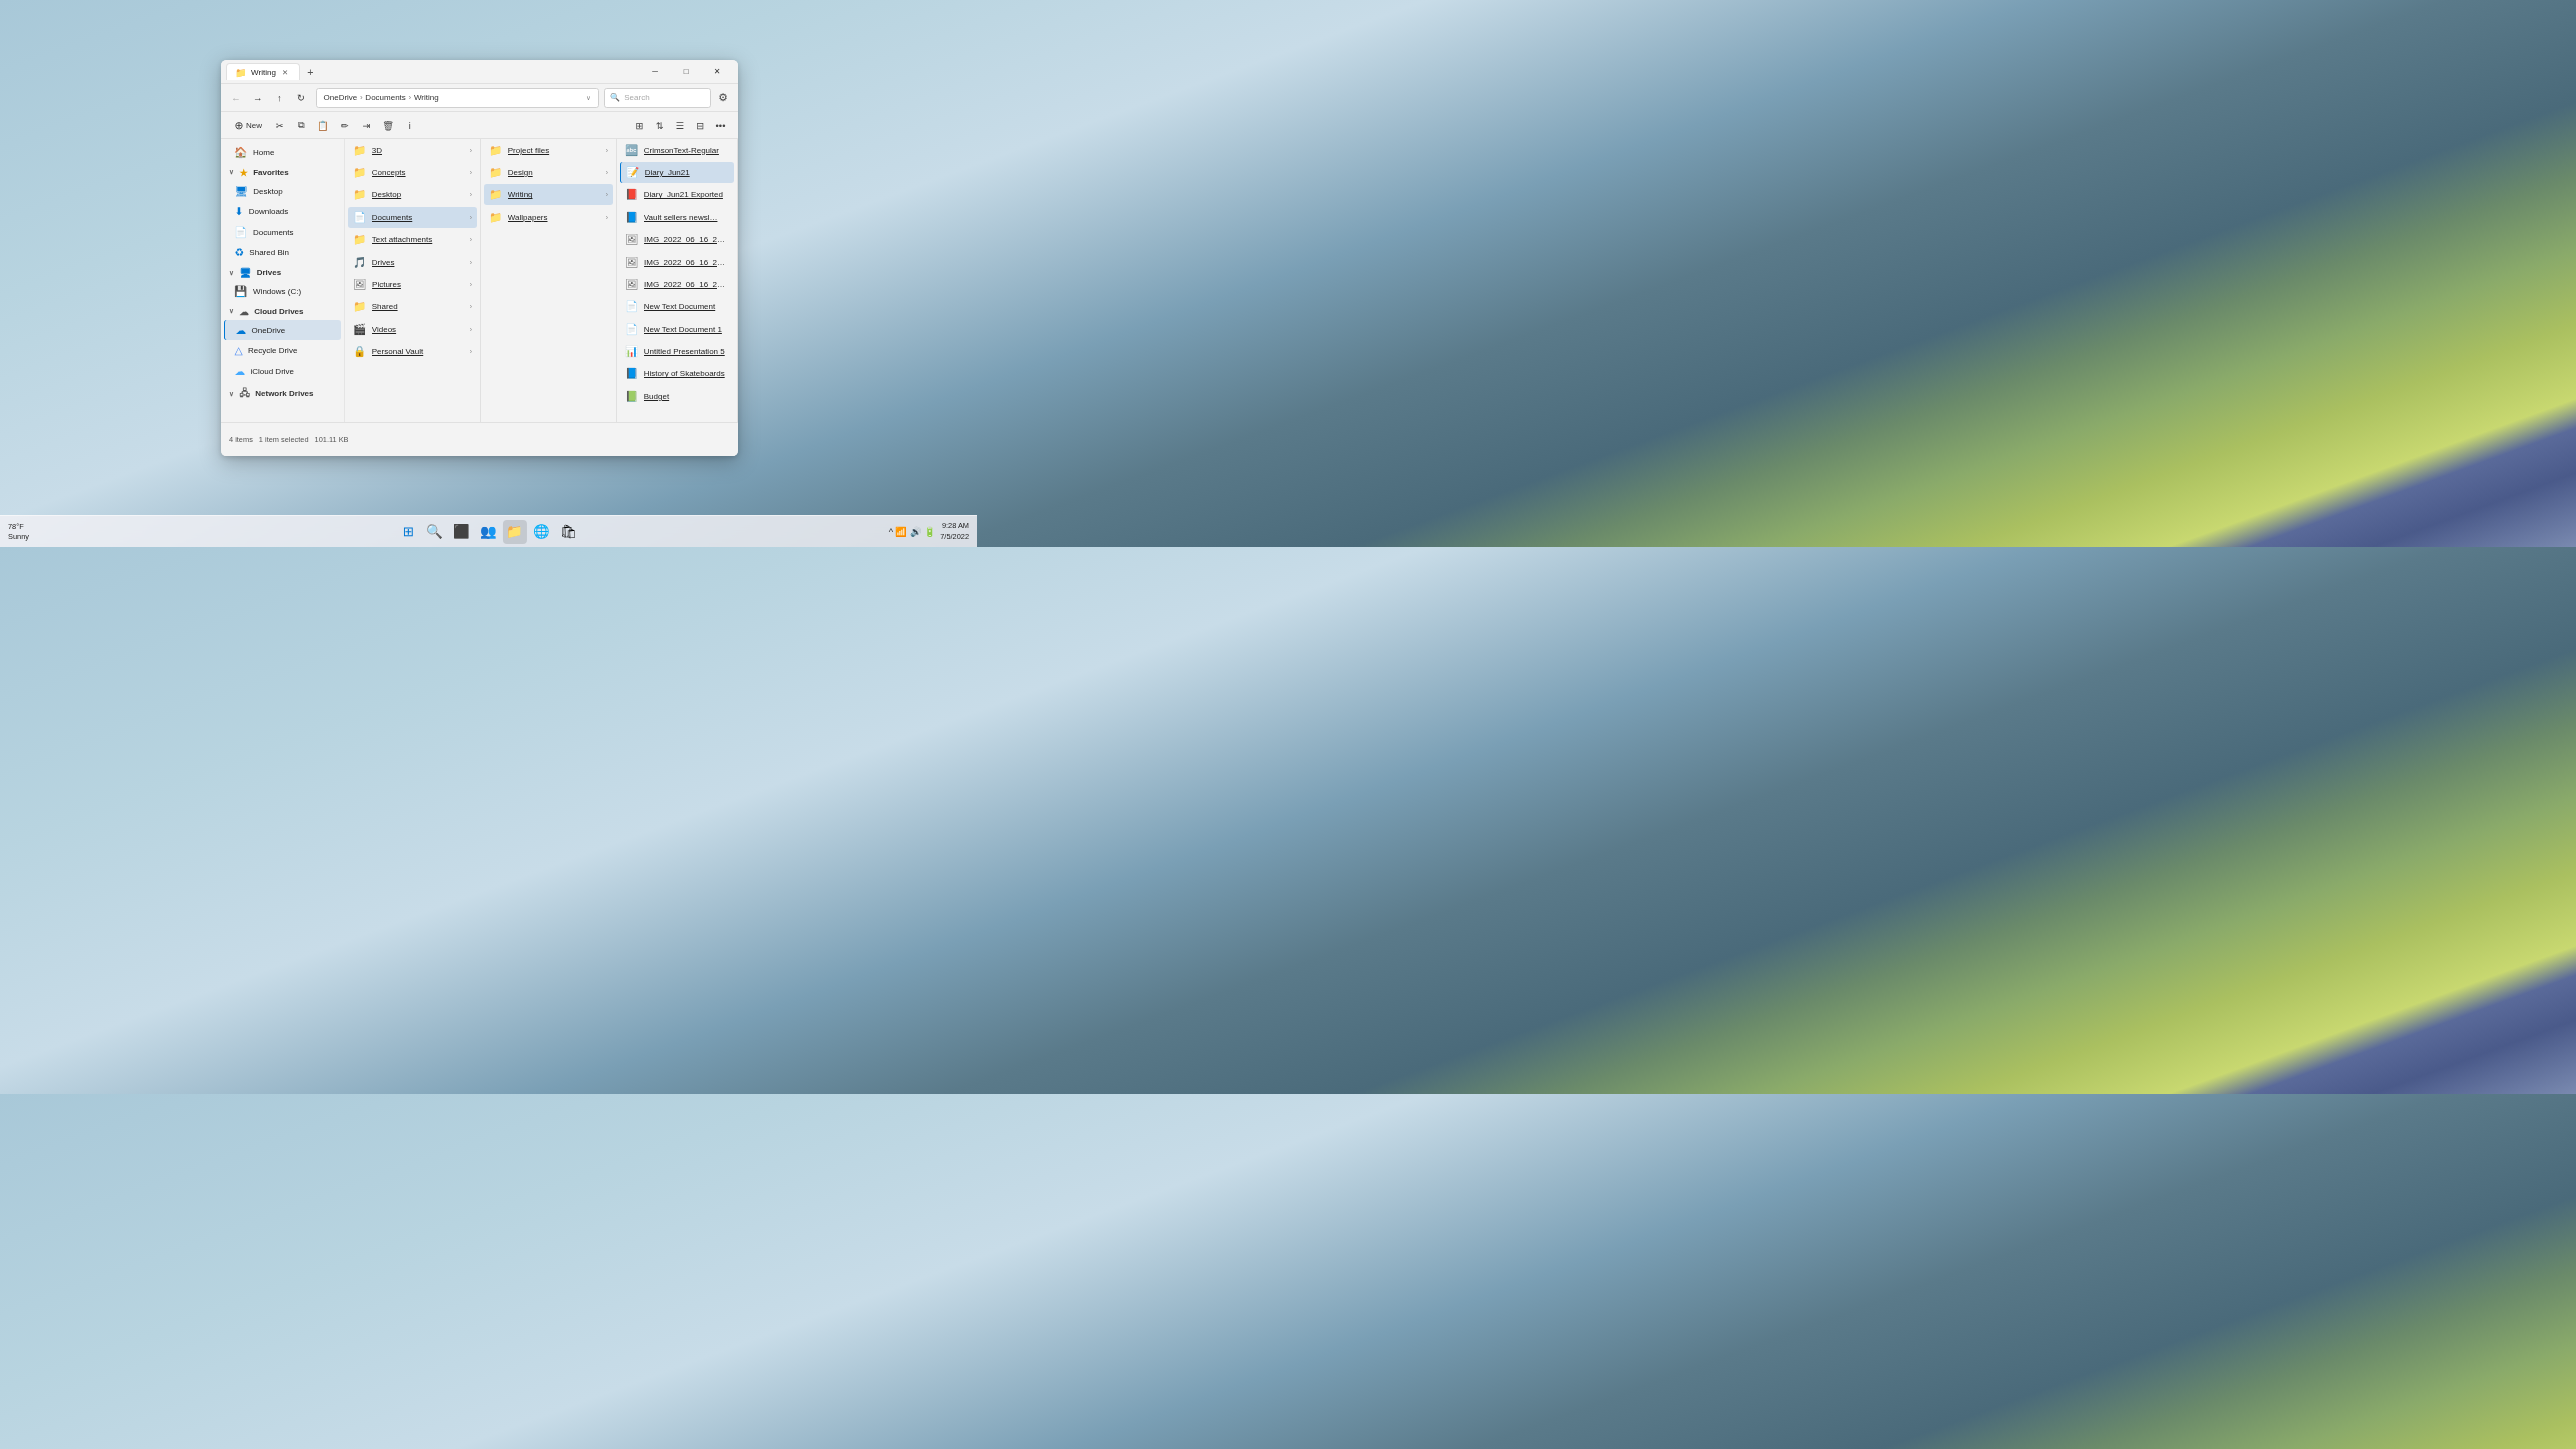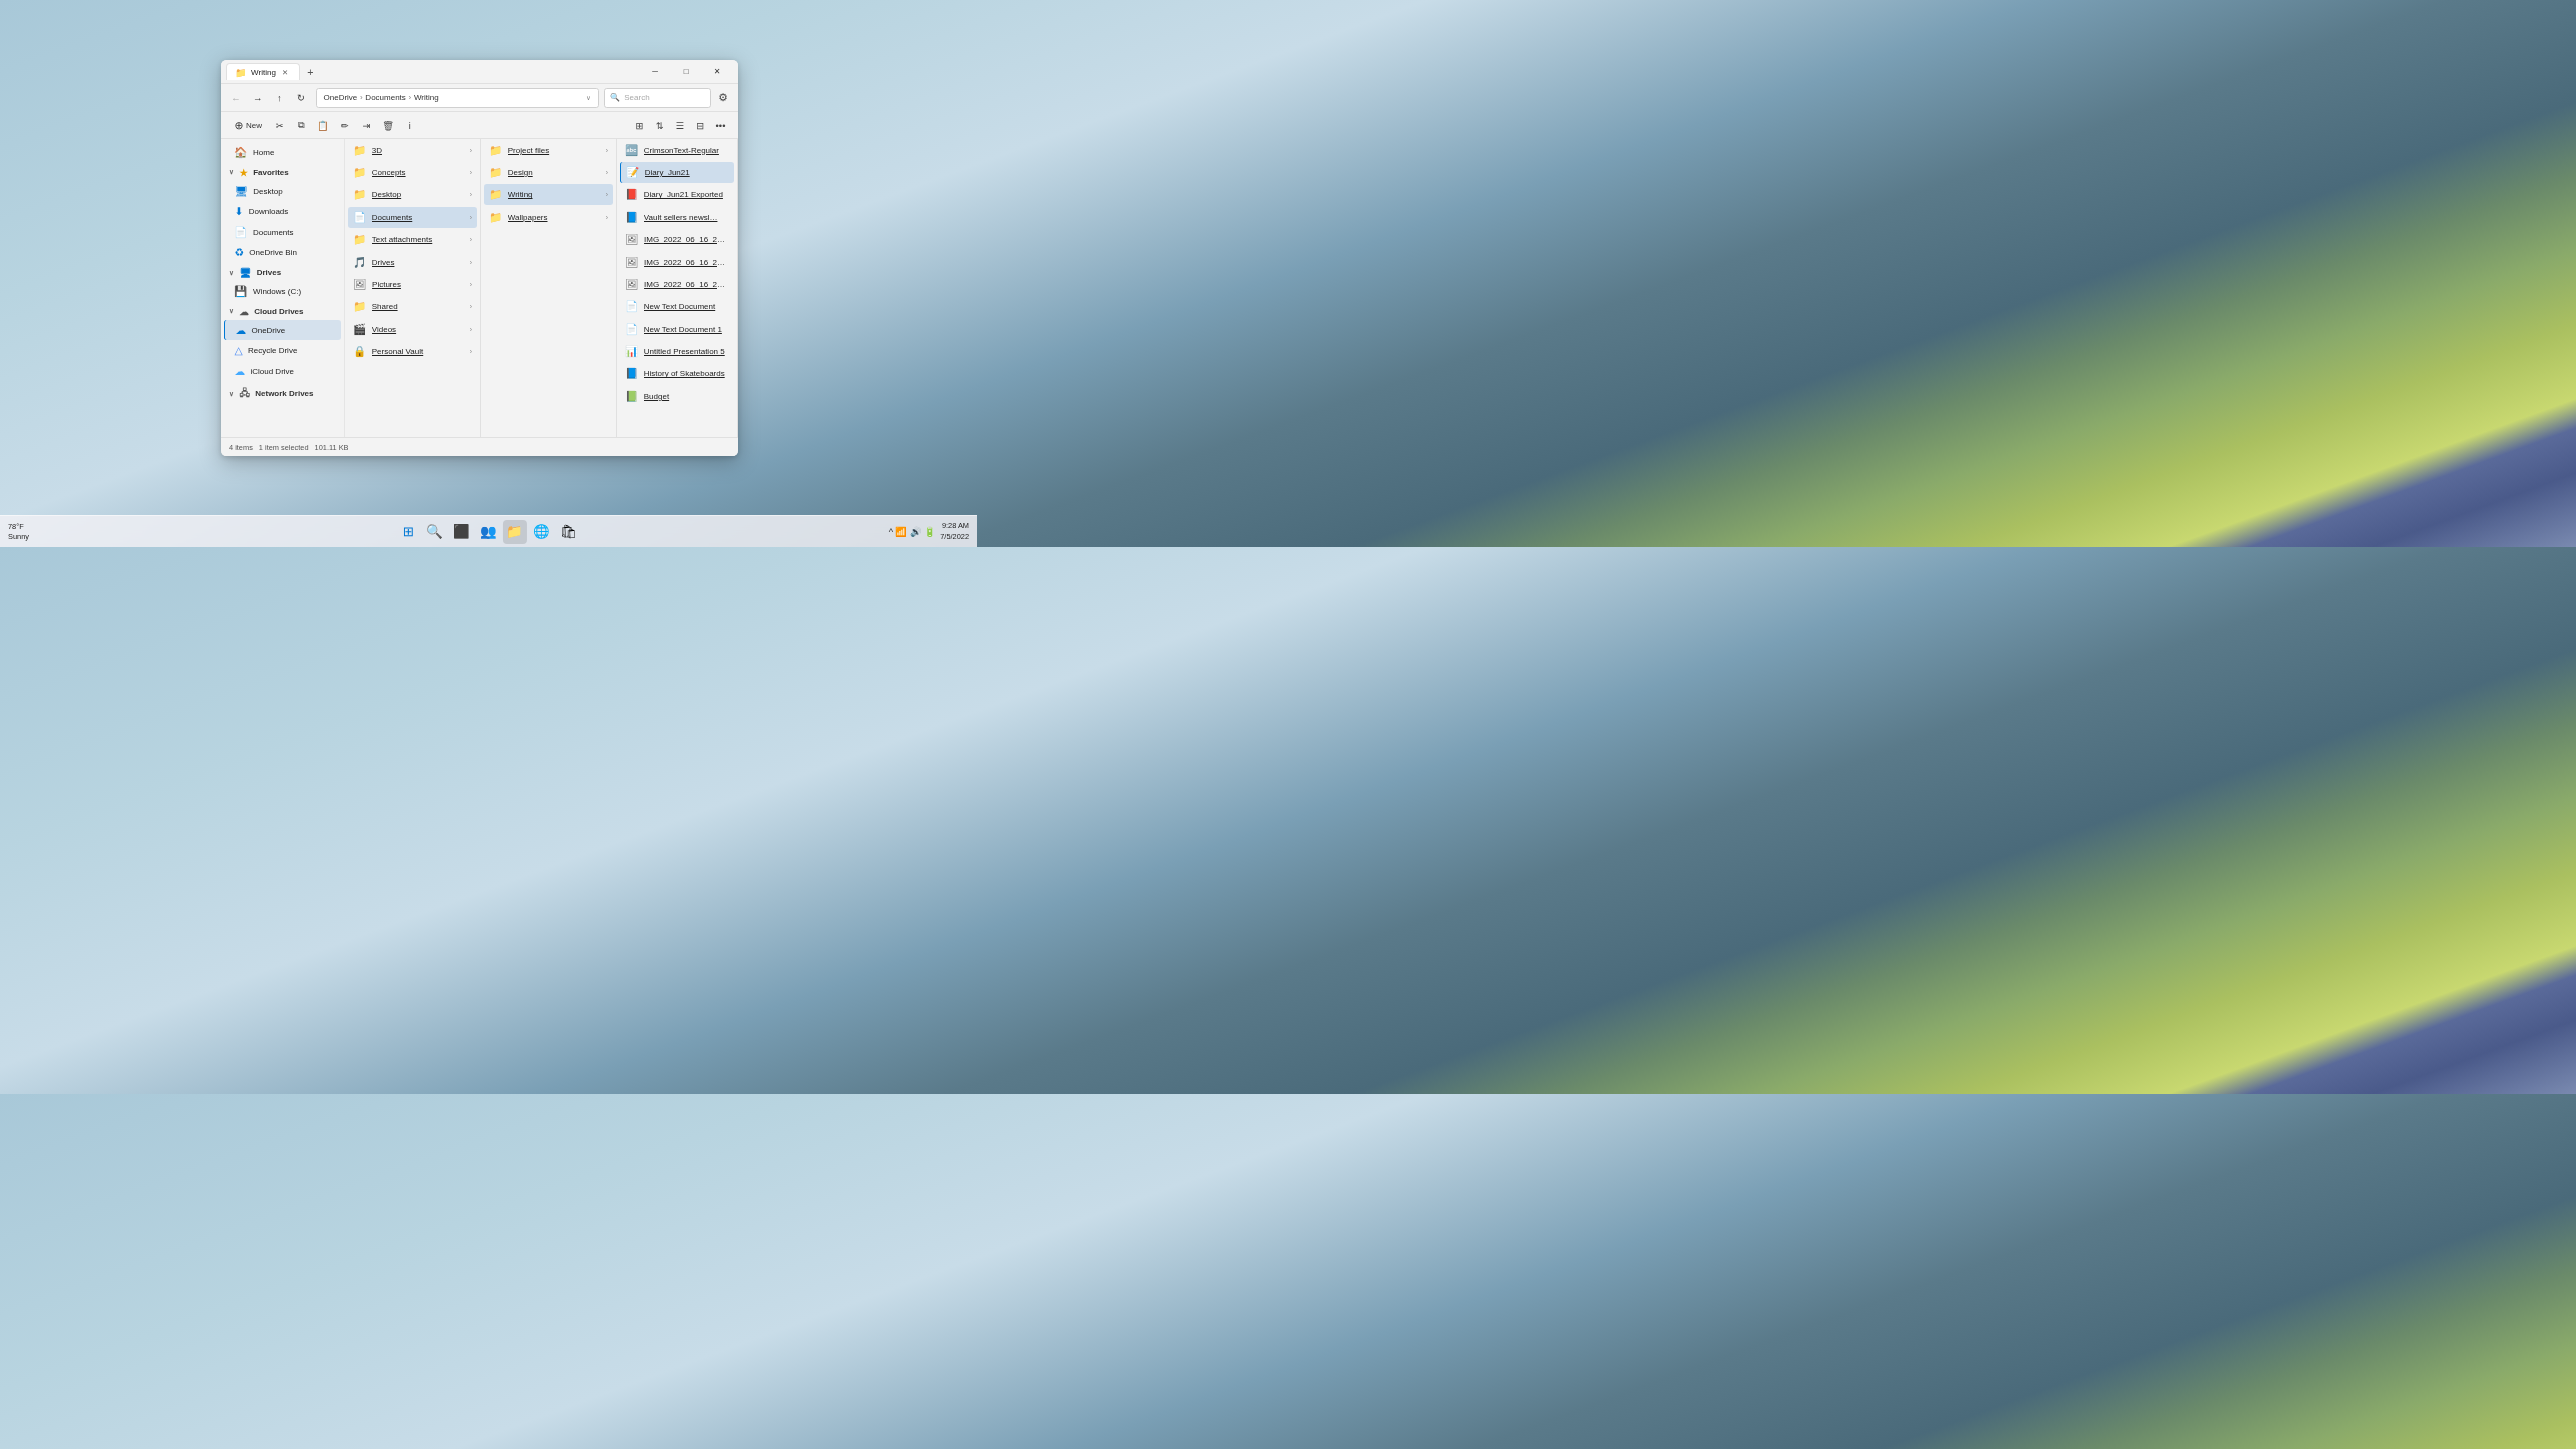--- a/index.html
+++ b/index.html
@@ -344,21 +344,21 @@
       border-radius: 2.7px;
       margin: 0.7px 2.7px;
     }
     .file-item.selected { background: rgba(0,100,200,0.15); }
     .file-item-icon { font-size: 10.7px; flex-shrink: 0; }
     .file-item-name { flex: 1; white-space: nowrap; overflow: hidden; text-overflow: ellipsis; text-decoration: underline; }
     .file-item-chevron { font-size: 6.7px; color: #888; }
 
     
     .status-bar {
-      height: 19px;
+      height: 34px;
       background: #f3f3f3;
       border-top: 0.7px solid #e0e0e0;
       display: flex;
       align-items: center;
       padding: 0 8px;
       font-size: 7.4px;
       color: #555;
       gap: 3px;
     }
     .status-sep { color: #bbb; }
@@ -464,21 +464,21 @@
         <div class="sidebar-item">
           <span class="sidebar-item-icon" style="color:#0078d4;">⬇</span>
           <span>Downloads</span>
         </div>
         <div class="sidebar-item">
           <span class="sidebar-item-icon" style="color:#4285f4;">📄</span>
           <span>Documents</span>
         </div>
         <div class="sidebar-item">
           <span class="sidebar-item-icon" style="color:#0078d4;">♻</span>
-          <span>OneDrive Bin</span>
+          <span>Shared Bin</span>
         </div>
         <div class="sidebar-section">
           <span class="sidebar-section-chevron">∨</span>
           <span style="font-size:9.4px; color:#0078d4;">🖥</span>
           <span>Drives</span>
         </div>
         <div class="sidebar-item">
           <span class="sidebar-item-icon" style="color:#555;">💾</span>
           <span>Windows (C:)</span>
         </div>

